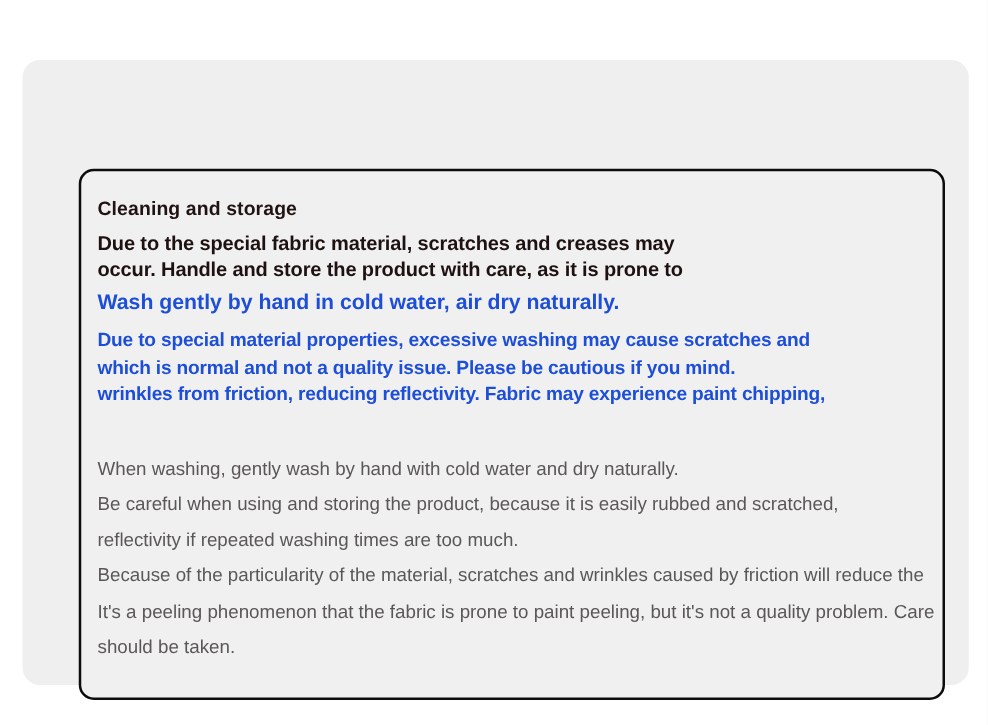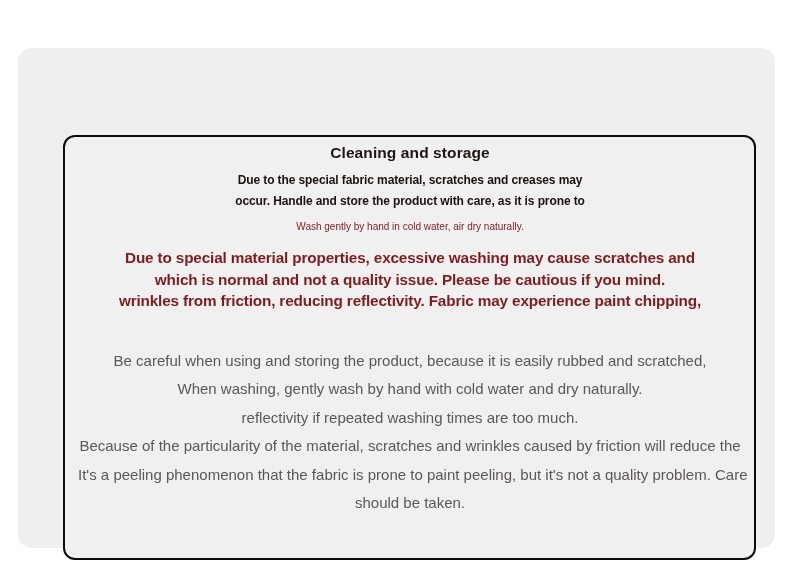--- a/index.html
+++ b/index.html
@@ -23,52 +23,51 @@
   .panel {
     position: absolute;
     left: 45px;
     top: 87px;
     width: 693px;
     height: 425px;
     background: #f1f0f0;
     border: 2.5px solid #0c0c0c;
     border-radius: 12px;
     box-sizing: border-box;
-    padding: 7px 12px 0 13px;
+    padding: 22px 12px 0 13px;
     overflow: hidden;
-    text-align: center;
   }
   .title {
     font-size: 15.5px;
     font-weight: 700;
     line-height: 17px;
     color: #201313;
     letter-spacing: 0.1px;
   }
   .bold-para-1 {
     margin-top: 9px;
-    font-size: 12px;
+    font-size: 16px;
     font-weight: 700;
     line-height: 21px;
     color: #1d1111;
     letter-spacing: -0.1px;
   }
   .wash-note {
     margin-top: 7px;
-    font-size: 10px;
-    font-weight: 400;
-    color: #7f1d1d;
+    font-size: 17px;
+    font-weight: 700;
+    color: #1d4ed8;
     line-height: 15px;
   }
   .bold-para-2 {
     margin-top: 13px;
     font-size: 15.3px;
     font-weight: 700;
     line-height: 21.5px;
-    color: #7f1d1d;
+    color: #1d4ed8;
     letter-spacing: -0.15px;
   }
   .notes {
     margin-top: 35px;
     font-size: 15px;
     font-weight: 400;
     line-height: 28.5px;
     color: #5a5758;
   }
   .line { white-space: nowrap; }
@@ -90,22 +89,22 @@
 
     <div class="wash-note">Wash gently by hand in cold water, air dry naturally.</div>
 
     <div class="bold-para-2">
       <div class="line">Due to special material properties, excessive washing may cause scratches and</div>
       <div class="line">which is normal and not a quality issue. Please be cautious if you mind.</div>
       <div class="line">wrinkles from friction, reducing reflectivity. Fabric may experience paint chipping,</div>
     </div>
 
     <div class="notes">
+      <div class="line">When washing, gently wash by hand with cold water and dry naturally.</div>
       <div class="line">Be careful when using and storing the product, because it is easily rubbed and scratched,</div>
-      <div class="line">When washing, gently wash by hand with cold water and dry naturally.</div>
       <div class="line">reflectivity if repeated washing times are too much.</div>
       <div class="line">Because of the particularity of the material, scratches and wrinkles caused by friction will reduce the</div>
       <div class="line">It's a peeling phenomenon that the fabric is prone to paint peeling, but it's not a quality problem. Care</div>
       <div class="line">should be taken.</div>
     </div>
 
   </div>
 </div>
 
 </body></html>

